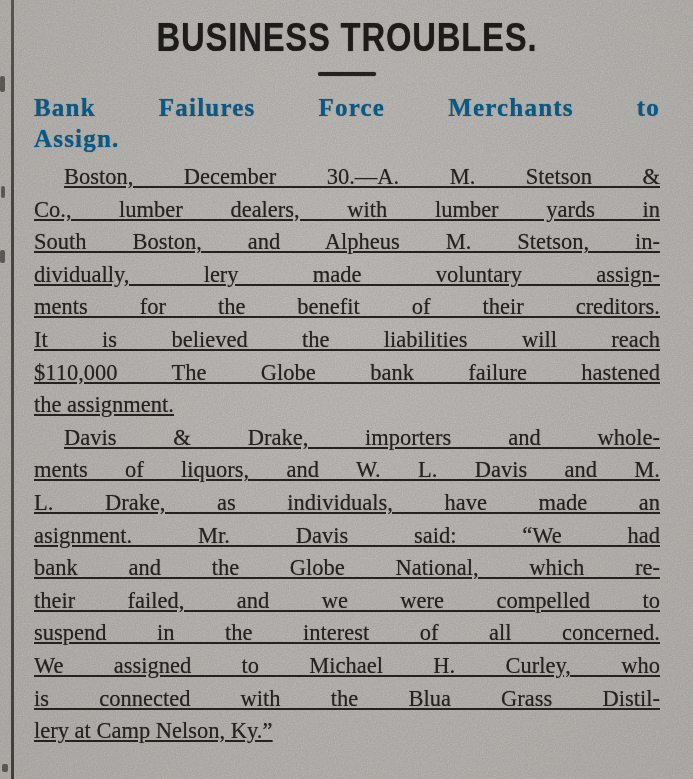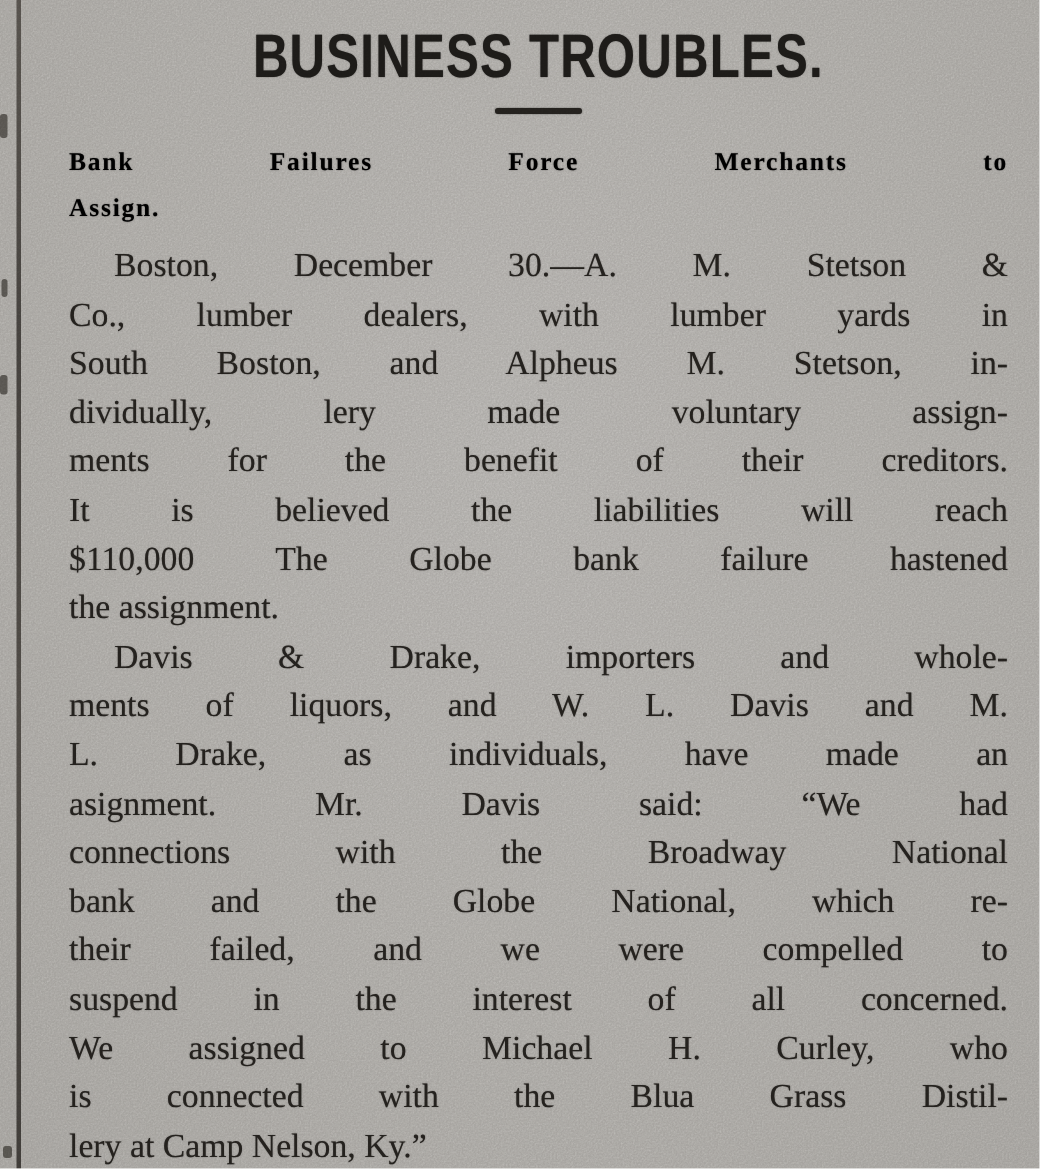--- a/index.html
+++ b/index.html
@@ -17,21 +17,21 @@
     position: absolute; left: 11px; top: 0;
     width: 2.5px; height: 100%;
     background: linear-gradient(#55504a, #3c3834 30%, #4a453f 60%, #36322e);
     opacity: .85;
   }
   .edge-mark {
     position: absolute; background: #4a4540; opacity: .75; border-radius: 2px;
   }
 
   .column {
-    position: absolute; left: 46px; top: 14px; width: 626px;
+    position: absolute; left: 34px; top: 14px; width: 626px;
   }
 
   .headline {
     text-align: center;
     font-family: "Liberation Sans", sans-serif;
     font-weight: bold;
     font-size: 41px;
     line-height: 46px;
     letter-spacing: 1px;
     color: #22201d;
@@ -48,37 +48,37 @@
     width: 58px; height: 4px;
     margin: 12px auto 0 auto;
     background: #2a2723;
     border-radius: 2px;
     box-shadow: 0 0 1px rgba(20,18,16,.7);
   }
 
   .subhead {
     margin-top: 16px;
     font-weight: bold;
-    font-size: 17px;
+    font-size: 25px;
     line-height: 31px;
     letter-spacing: 1.2px;
-    color: #000000;
+    color: #0369a1;
     text-shadow: 0 0 1px rgba(20,18,16,.55);
   }
   .subhead .l1 { text-align: justify; text-align-last: justify; }
   .subhead .l2 { }
 
   .bodytext {
     margin-top: 7px;
     font-size: 22.5px;
     line-height: 32.6px;
     color: #2a2723;
     text-shadow: 0 0 0.8px rgba(25,22,19,.5);
   }
-  .line { text-align: justify; text-align-last: justify; }
+  .line { text-align: justify; text-align-last: justify; text-decoration: underline; }
   .line.indent { text-indent: 30px; }
   .line.last { text-align-last: left; }
 
   .noise {
     position: absolute; left: 0; top: 0;
     pointer-events: none;
     mix-blend-mode: multiply;
   }
 </style>
 </head>
@@ -111,21 +111,20 @@
     <div class="line">dividually, lery made voluntary assign-</div>
     <div class="line">ments for the benefit of their creditors.</div>
     <div class="line">It is believed the liabilities will reach</div>
     <div class="line">$110,000  The Globe bank failure hastened</div>
     <div class="line last">the assignment.</div>
 
     <div class="line indent">Davis &amp; Drake, importers and whole-</div>
     <div class="line">ments of liquors, and W. L. Davis and M.</div>
     <div class="line">L. Drake, as individuals, have made an</div>
     <div class="line">asignment. Mr. Davis said: “We had</div>
-    <div class="line">connections with the Broadway National</div>
     <div class="line">bank and the Globe National, which re-</div>
     <div class="line">their failed, and we were compelled to</div>
     <div class="line">suspend in the interest of all concerned.</div>
     <div class="line">We assigned to Michael H. Curley, who</div>
     <div class="line">is connected with the Blua Grass Distil-</div>
     <div class="line last">lery at Camp Nelson, Ky.”</div>
   </div>
 
 </div>
 

